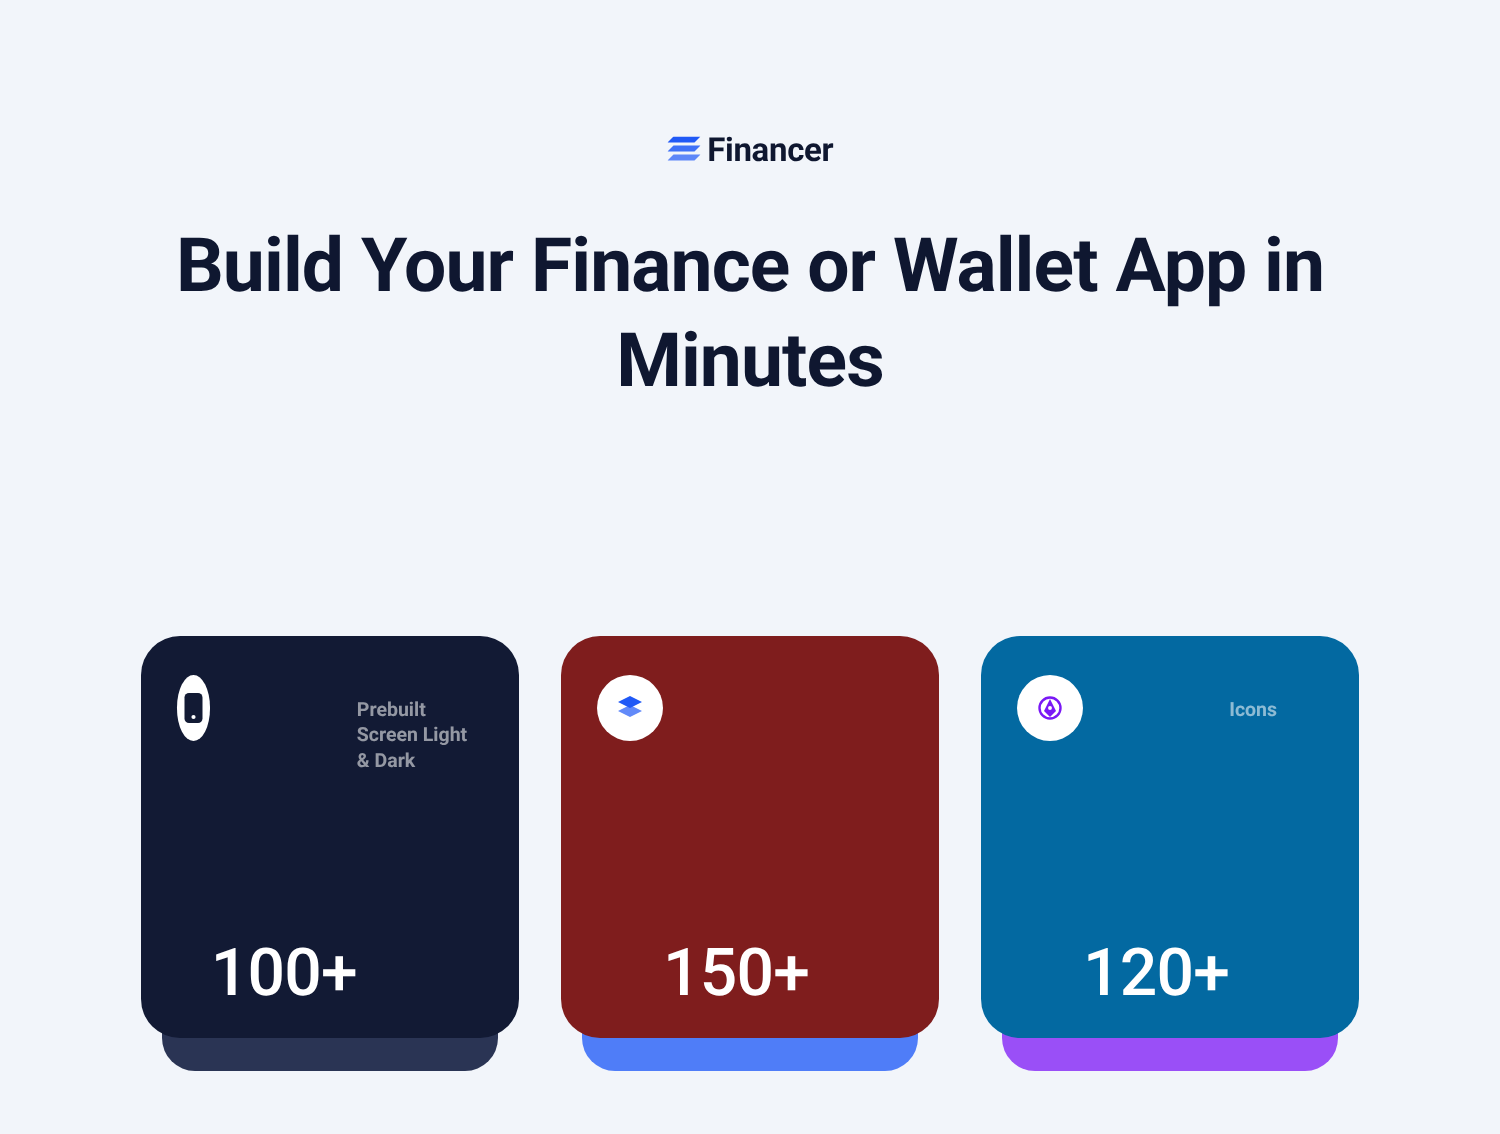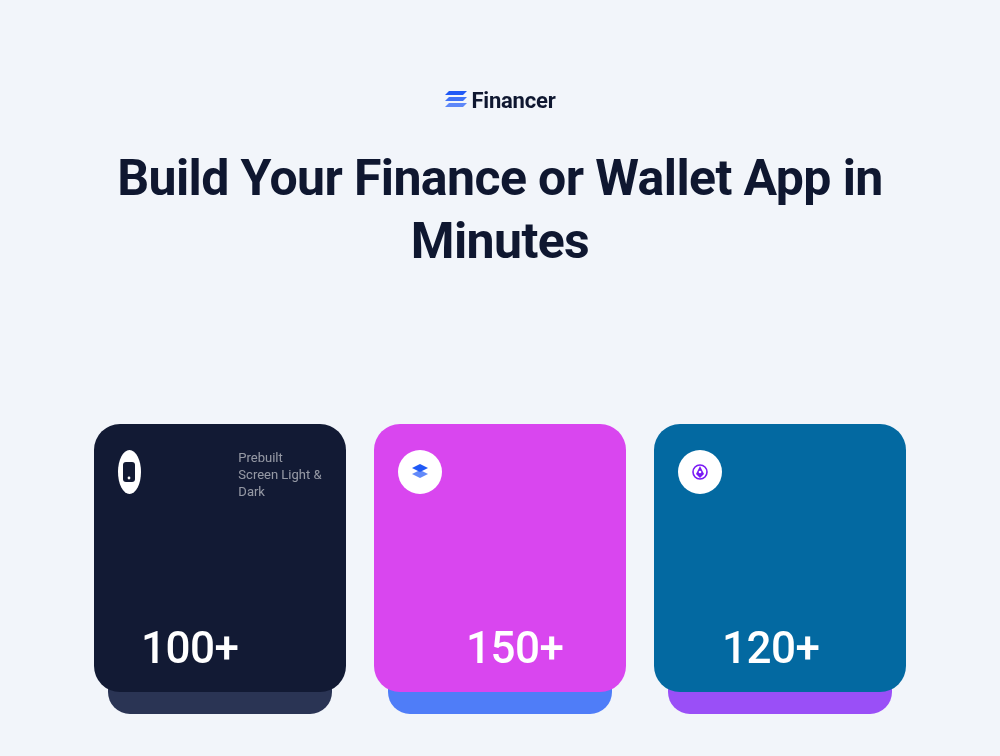--- a/index.html
+++ b/index.html
@@ -85,30 +85,30 @@
     justify-content: center;
   }
   .card .value {
     margin-top: auto;
     font-size: 44px;
     font-weight: 500;
     letter-spacing: -0.5px;
     line-height: 1;
   }
   .card .label {
-    margin-top: 0;
+    margin-top: 16px;
     font-size: 13px;
-    font-weight: 400;
+    font-weight: 700;
     opacity: 0.55;
     line-height: 1.3;
   }
   
   .c0 .card { background: #121A34; }
   .c0 .card-shadow { background: #2a3454; }
-  .c1 .card { background: #d946ef; gap: 24px; }
+  .c1 .card { background: #7f1d1d; }
   .c1 .card-shadow { background: #4f7df8; }
   .c2 .card { background: #0369a1; }
   .c2 .card-shadow { background: #9a4ff7; }
   .icon-svg { display:block; }
 </style>
 </head>
 <body>
 
 <div class="header">
   <span class="logo-mark">
@@ -162,16 +162,17 @@
       <div class="icon-badge">
         <svg class="icon-svg" width="20" height="20" viewBox="0 0 20 20">
           <g fill="none" stroke="#7A18F5" stroke-width="1.6">
             <circle cx="10" cy="10" r="7"></circle>
           </g>
           <path d="M10 4 L14 12 L10 16 L6 12 Z" fill="#7A18F5"></path>
           <circle cx="10" cy="10" r="1.3" fill="#ffffff"></circle>
         </svg>
       </div>
       <div class="value">120+</div>
+      <div class="label">Icons</div>
     </div>
   </div>
 
 </div>
 
 </body></html>

